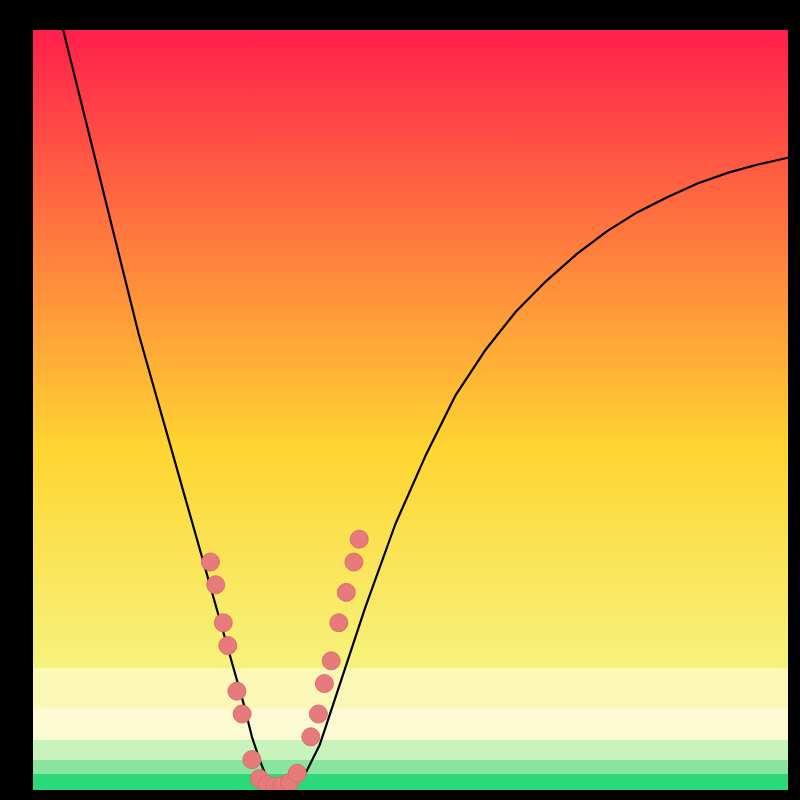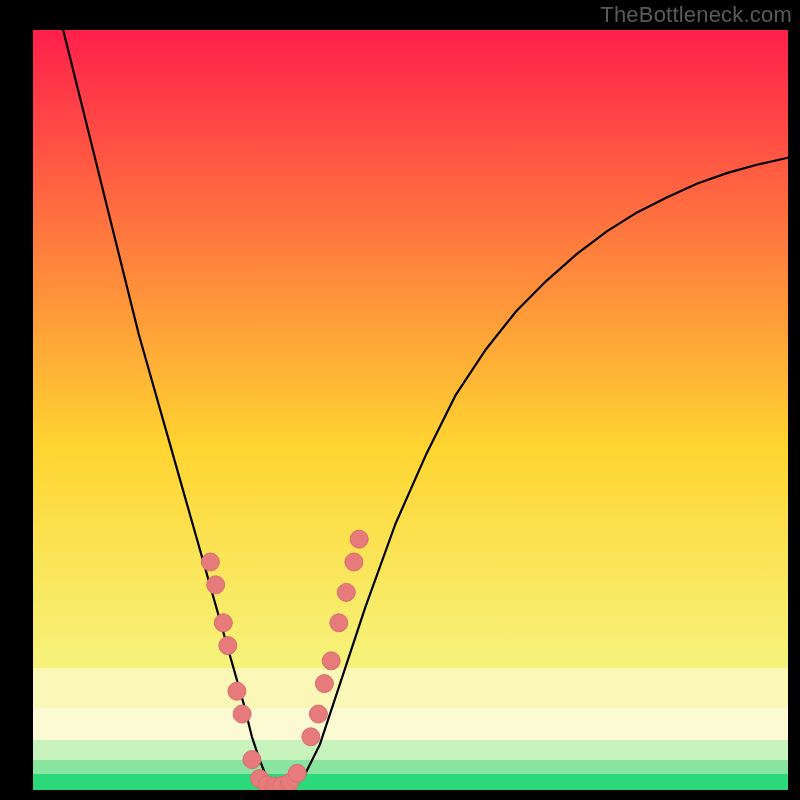--- a/index.html
+++ b/index.html
@@ -36,21 +36,20 @@
     overflow: hidden;
   }
   .plot-area svg {
     display: block;
   }
 </style>
 </head>
 <body>
 
 <div class="outer">
-  <div class="watermark">TheBottleneck.com</div>
 
   <div class="plot-area">
     <svg id="plot-svg" width="755" height="760" viewBox="0 0 755 760">
       <defs>
         <linearGradient id="bg-grad" x1="0" y1="0" x2="0" y2="1">
           <stop id="g-stop-0" offset="0%" stop-color="#ff1f4b"></stop>
           <stop id="g-stop-1" offset="55%" stop-color="#ffd531"></stop>
           <stop id="g-stop-2" offset="83%" stop-color="#f6f27a"></stop>
           <stop id="g-stop-3" offset="100%" stop-color="#f6f27a"></stop>
         </linearGradient>

